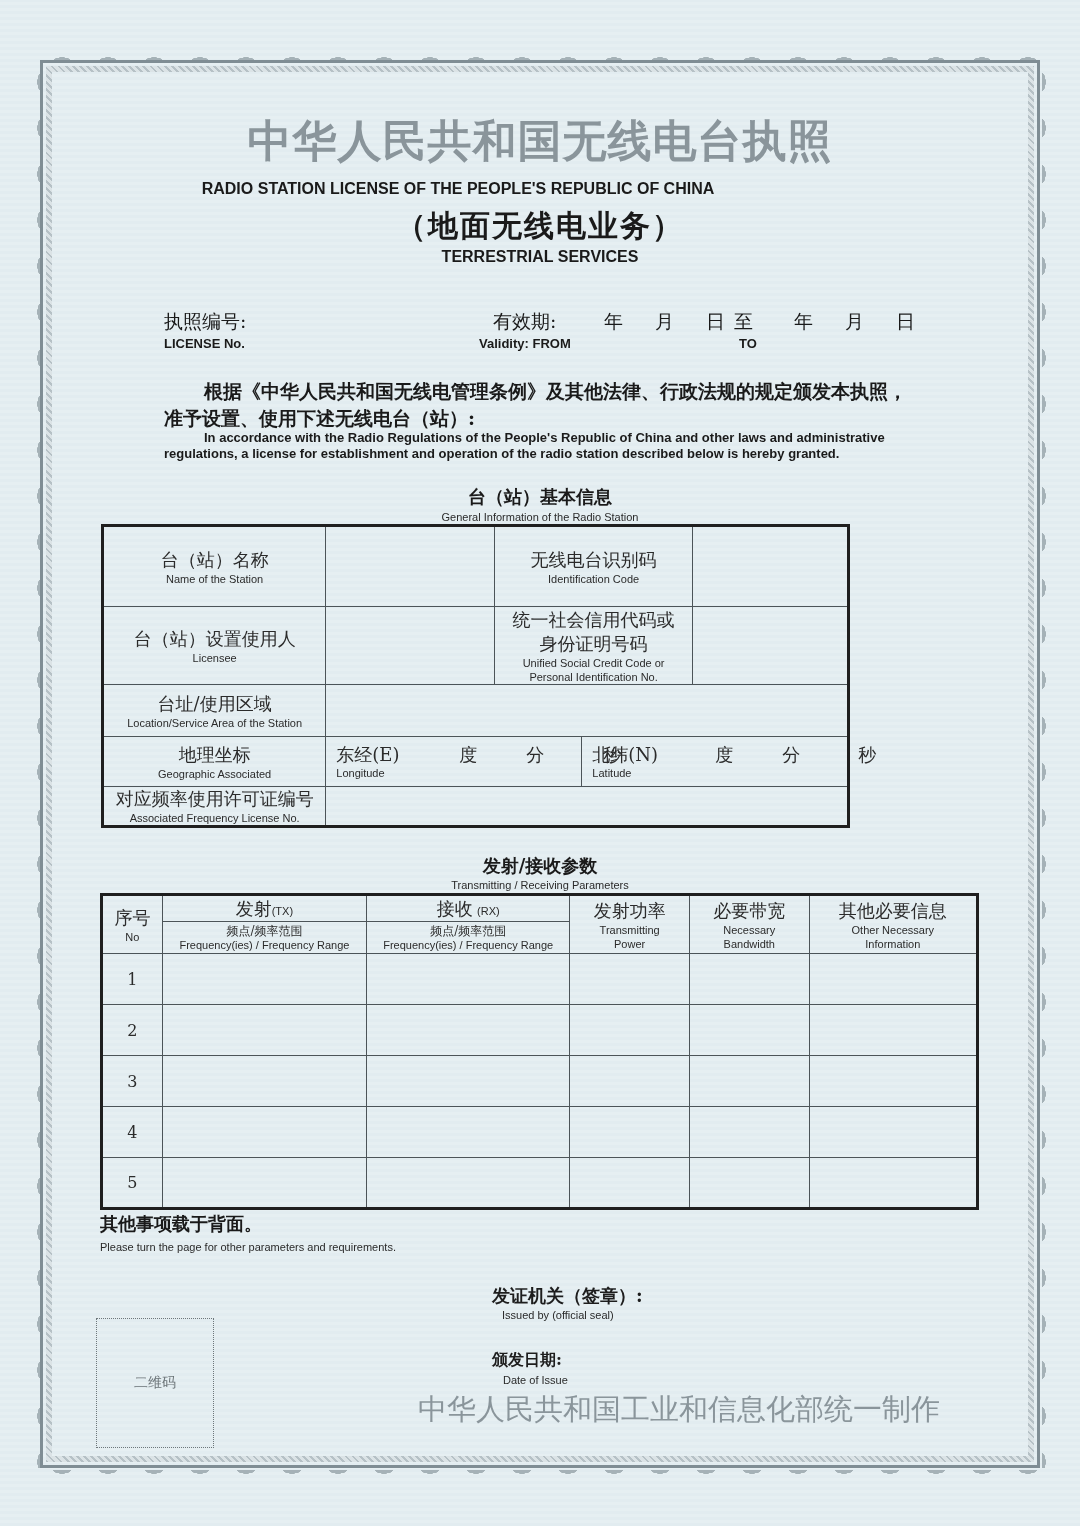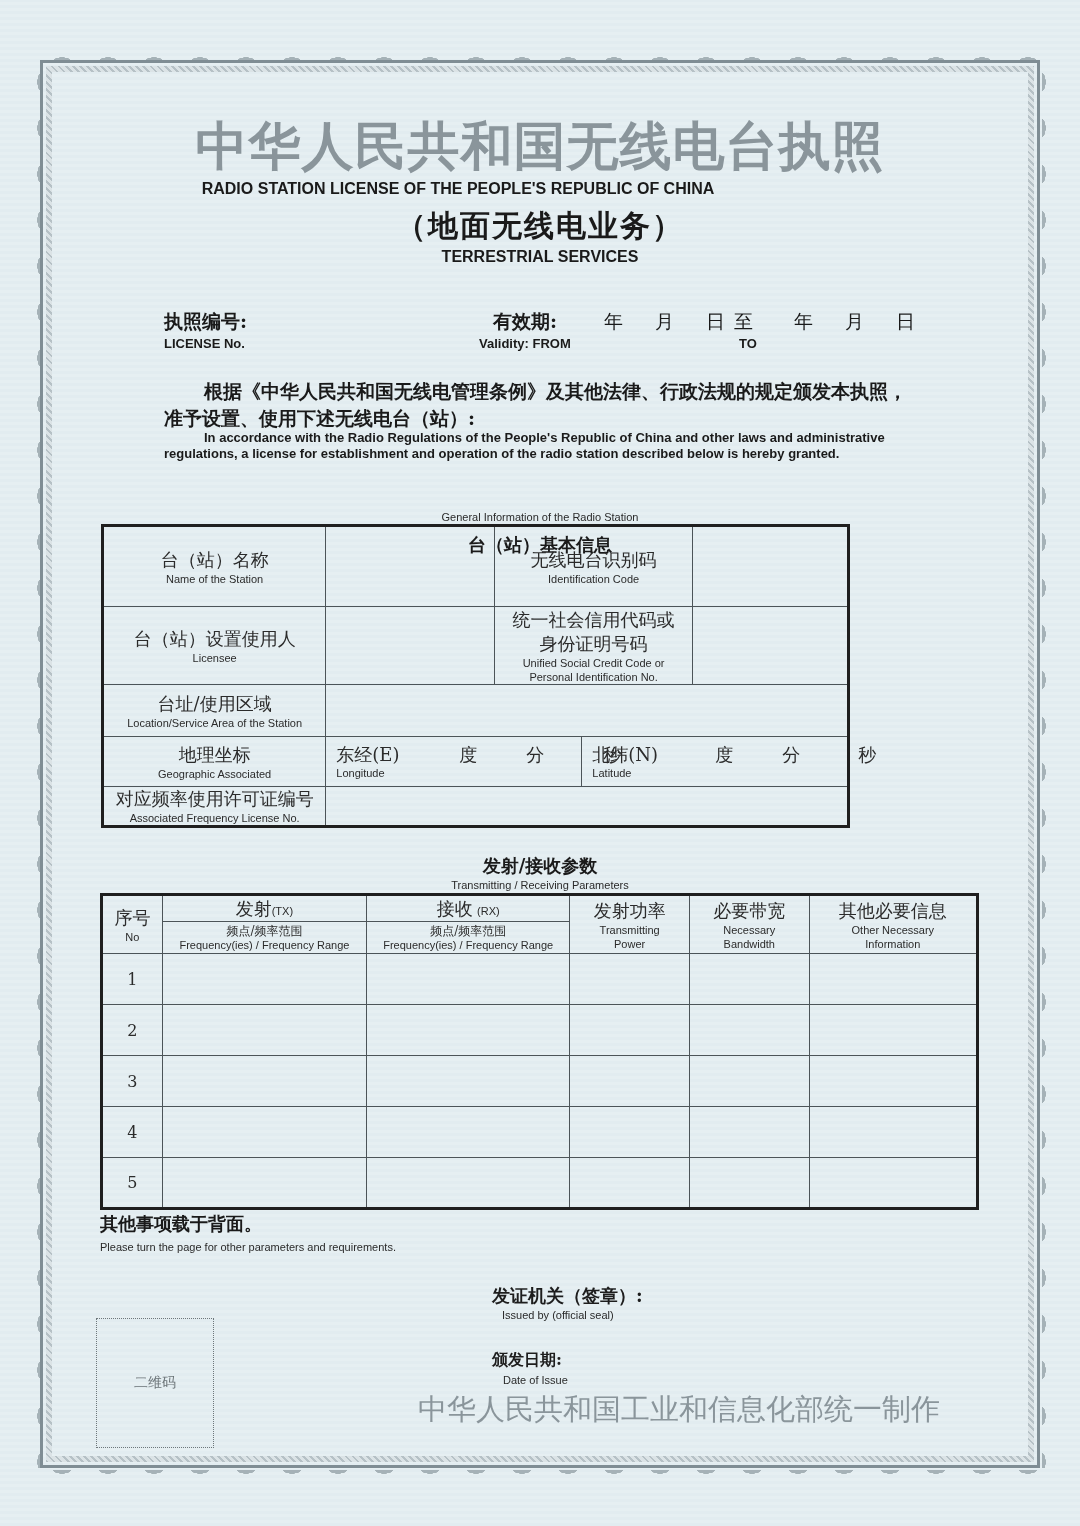--- a/index.html
+++ b/index.html
@@ -41,27 +41,27 @@
     border: 6px solid transparent;
     border-image: repeating-linear-gradient(45deg, #b6c1c6 0 2px, #dbe3e6 2px 5px) 6;
   }
 
   .abs { position: absolute; }
   .center { text-align: center; }
 
   .title-cn {
     left: 0; width: 1080px; top: 112px;
     font-family: "DejaVu Sans", sans-serif;
-    font-size: 52px; font-weight: bold; color: #8a959b; letter-spacing: 1px;
+    font-size: 44px; font-weight: bold; color: #8a959b; letter-spacing: 1px;
   }
   .title-en { left: 0; width: 916px; top: 180px; font-size: 16px; font-weight: bold; color: #1a1a1a; }
   .subtitle-cn { left: 0; width: 1080px; top: 206px; font-family: "DejaVu Serif", serif; font-size: 30px; font-weight: bold; color: #1a1a1a; letter-spacing: 2px; }
   .subtitle-en { left: 0; width: 1080px; top: 248px; font-size: 16px; font-weight: bold; color: #1a1a1a; }
 
-  .lbl-cn { font-family: "DejaVu Serif", serif; font-size: 19px; font-weight: bold; color: #1a1a1a; }
+  .lbl-cn { font-family: "DejaVu Serif", serif; font-size: 19px; font-weight: normal; color: #1a1a1a; }
   .lbl-en { font-size: 13px; font-weight: bold; color: #1a1a1a; }
 
   .para-cn { left: 164px; width: 760px; top: 378px; font-family: "DejaVu Serif", serif; font-size: 19px; font-weight: bold; line-height: 27px; color: #1a1a1a; }
   .para-cn .indent { display: inline-block; width: 40px; }
   .para-en { left: 164px; width: 770px; top: 430px; font-size: 13px; font-weight: bold; line-height: 16px; color: #1a1a1a; }
   .para-en .indent { display: inline-block; width: 40px; }
 
   .sec-title { left: 0; width: 1080px; font-family: "DejaVu Serif", serif; font-size: 18px; font-weight: bold; color: #1a1a1a; }
   .sec-sub { left: 0; width: 1080px; font-size: 11px; color: #2a2a2a; }
 
@@ -123,21 +123,21 @@
 
 <div class="abs para-cn">
   <div><span class="indent"></span><span>根据《中华人民共和国无线电管理条例》及其他法律、行政法规的规定颁发本执照，</span></div>
   <div>准予设置、使用下述无线电台（站）:</div>
 </div>
 <div class="abs para-en">
   <div><span class="indent"></span><span>In accordance with the Radio Regulations of the People's Republic of China and other laws and administrative</span></div>
   <div>regulations, a license for establishment and operation of the radio station described below is hereby granted.</div>
 </div>
 
-<div class="abs center sec-title" style="top:485px;margin-top:48px;">台（站）基本信息</div>
+<div class="abs center sec-title" style="top:485px;">台（站）基本信息</div>
 <div class="abs center sec-sub" style="top:511px;">General Information of the Radio Station</div>
 
 <table class="grid" style="left:101px;top:524px;width:749px;">
   <colgroup>
     <col style="width:254px">
       <col style="width:57px">
       <col style="width:149px">
       <col style="width:100px">
       <col style="width:127px">
       <col style="width:190px">

